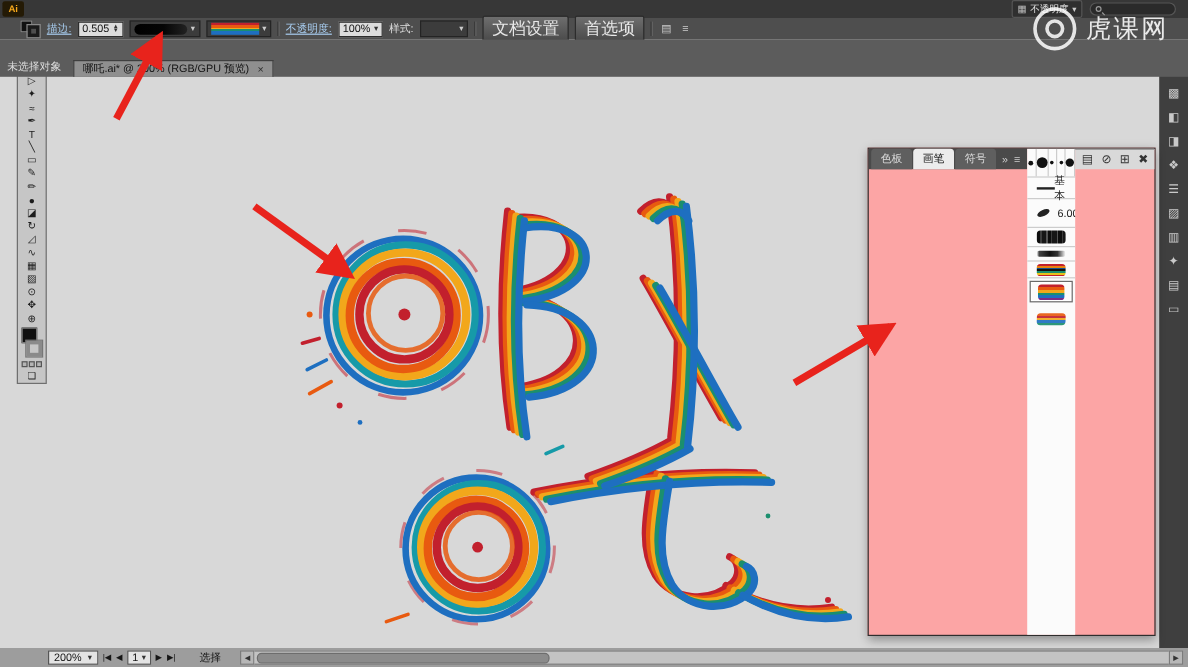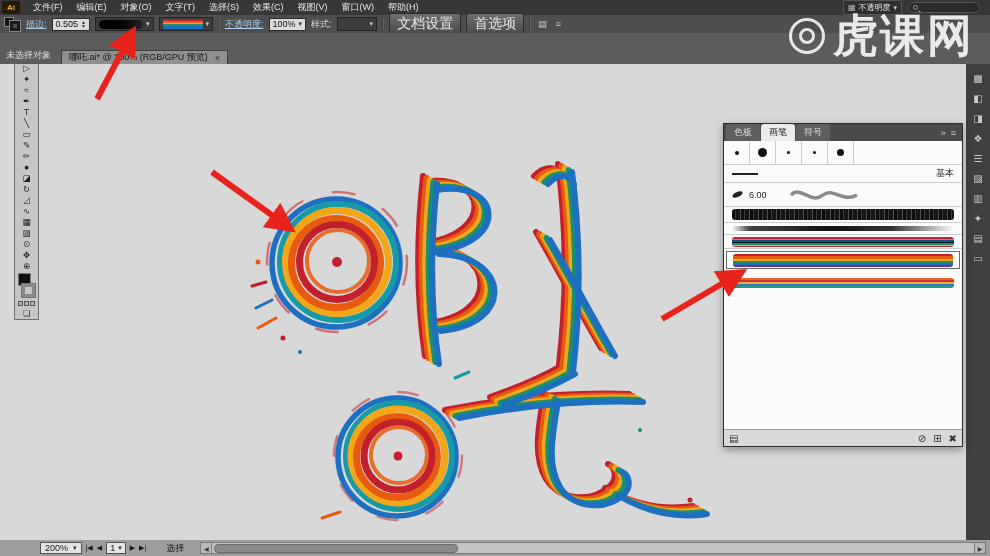--- a/index.html
+++ b/index.html
@@ -13,21 +13,21 @@
   .menu-right{margin-left:auto;display:flex;align-items:center;gap:6px;padding-right:10px}
   .ws-switch{display:flex;align-items:center;gap:3px;padding:1px 4px;border:1px solid #555;border-radius:2px;background:#2f2f2f;font-size:8px}
   .grid-ic{font-size:8px;color:#bbb}
   .dd-arrow{font-size:7px;color:#ccc}
   .search-box{display:flex;align-items:center;background:#2a2a2a;border:1px solid #555;border-radius:8px;height:11px;width:72px;padding:0 4px;gap:3px}
   .mag{width:5px;height:5px;border:1px solid #999;border-radius:50%;position:relative;flex:none}
   .mag:after{content:"";position:absolute;width:3px;height:1px;background:#999;transform:rotate(45deg);left:4px;top:5px}
   .search-input{background:transparent;border:none;outline:none;color:#ddd;font-size:8px;width:50px;height:9px}
 
   
-  .control-bar{position:absolute;top:15px;left:0;right:0;height:18px;background:#4e4e4e;display:flex;align-items:center;gap:5px;color:#ddd;font-size:9px;padding:0 4px;z-index:10;white-space:nowrap}
+  .control-bar{position:absolute;top:15px;left:0;right:0;height:18px;background:#4e4e4e;display:flex;align-items:center;gap:5px;color:#ddd;font-size:9px;padding:0 17px;z-index:10;white-space:nowrap}
   .swatch-pair{position:relative;width:17px;height:14px;flex:none}
   .sw-fill{position:absolute;left:0;top:0;width:10px;height:10px;background:#111;border:1px solid #888}
   .sw-stroke{position:absolute;left:6px;top:4px;width:10px;height:10px;border:3px solid #1a1a1a;outline:1px solid #888;background:#4e4e4e}
   .link{color:#a8cdf0;text-decoration:underline}
   .field{background:#dcdcdc;color:#111;border:1px solid #2c2c2c;height:13px;display:flex;align-items:center;padding:0 3px;gap:3px}
   .stepper{display:flex;flex-direction:column;font-size:5px;line-height:4px;color:#333}
   .dropdown{display:flex;align-items:center;gap:3px;background:#3c3c3c;border:1px solid #242424;height:14px;padding:0 3px}
   .dd-thumb-dark{width:44px;height:9px;background:linear-gradient(90deg,#000 0%,#050505 55%,#222 100%);border-radius:5px/50%}
   .dd-thumb-rainbow{width:40px;height:10px;background:linear-gradient(180deg,#c2202d 0 2px,#e85a10 2px 4px,#f2a71b 4px 5px,#1b8f6e 5px 7px,#1e6fc0 7px 10px)}
   .cb-btn{background:linear-gradient(#6e6e6e,#4a4a4a);border:1px solid #2c2c2c;border-radius:2px;color:#e8e8e8;padding:1px 7px;font-size:14px}
@@ -55,21 +55,21 @@
   .fs-stroke{position:absolute;right:0;bottom:0;width:13px;height:13px;border:3px solid #8a8a8a;outline:1px solid #777;background:#c6c6c6}
   .mode-row{display:flex;justify-content:space-between;padding:2px 3px}
   .mode-ic{width:5px;height:5px;border:1px solid #555;background:#b5b5b5}
   .screen-ic{height:11px;display:flex;align-items:center;justify-content:center;font-size:8px;color:#222}
 
   
   .dock{position:absolute;top:48px;right:0;width:24px;bottom:16px;background:#3f3f3f;z-index:5;display:flex;flex-direction:column;align-items:center;padding-top:2px;gap:3px}
   .dock-icon{width:18px;height:17px;display:flex;align-items:center;justify-content:center;color:#c9c9c9;font-size:10px}
 
   
-  .bp{position:absolute;left:723px;top:123px;width:240px;height:324px;z-index:6;border:1px solid #2e2e2e;background:#fca5a5;box-shadow:0 3px 8px rgba(0,0,0,.35);display:flex;flex-direction:column}
+  .bp{position:absolute;left:723px;top:123px;width:240px;height:407px;z-index:6;border:1px solid #2e2e2e;background:#fca5a5;box-shadow:0 3px 8px rgba(0,0,0,.35);display:flex;flex-direction:row}
   .bp-tabs{height:17px;background:#4a4a4a;display:flex;align-items:flex-end;gap:1px;padding:1px 2px 0}
   .bp-tab{background:#5f5f5f;color:#ddd;font-size:9px;padding:2px 8px;border-radius:3px 3px 0 0}
   .bp-tab.active{background:#ececec;color:#111}
   .bp-tabicons{margin-left:auto;color:#ccc;font-size:9px;display:flex;gap:5px;padding:0 4px 3px}
   .bp-body{flex:1;background:#fbfbfb;overflow:hidden}
   .row{border-bottom:1px solid #ccc;display:flex;align-items:center}
   .row-dots{height:24px}
   .dot-cell{width:26px;height:100%;border-right:1px solid #ccc;display:flex;align-items:center;justify-content:center}
   .dot{background:#111;border-radius:50%}
   .row-basic{height:18px;justify-content:space-between;padding:0 8px;font-size:9px;color:#222}
@@ -98,40 +98,29 @@
   .status-text{margin-left:16px}
   .hscroll{flex:1;display:flex;align-items:center;height:12px;margin-left:12px}
   .sb-btn{width:12px;height:12px;background:#b7b7b7;border:1px solid #7c7c7c;display:flex;align-items:center;justify-content:center;font-size:6px;color:#333;flex:none}
   .sb-track{flex:1;height:12px;background:#c3c3c3;border-top:1px solid #7c7c7c;border-bottom:1px solid #7c7c7c;position:relative}
   .sb-thumb{position:absolute;left:2px;top:1px;height:9px;width:32%;background:#8b8b8b;border:1px solid #6d6d6d;border-radius:4px}
 
   
   .watermark{position:absolute;top:6px;right:16px;z-index:30;display:flex;align-items:center;gap:8px;pointer-events:none}
   .wm-circle{width:36px;height:36px;border:3px solid rgba(255,255,255,.85);border-radius:50%;display:flex;align-items:center;justify-content:center}
   .wm-inner{width:16px;height:16px;border:3px solid rgba(255,255,255,.85);border-radius:50%}
-  .wm-text{font-size:45px;font-weight:bold;color:rgba(255,255,255,.88);letter-spacing:2px}
+  .wm-text{font-size:21px;font-weight:normal;color:rgba(255,255,255,.88);letter-spacing:2px}
 </style>
 </head>
 <body>
 
 <div class="app">
 
   <div class="menu-bar">
     <span class="ai-logo">Ai</span>
-    <span style="display:flex">
-        <span class="menu-item">文件(F)</span>
-        <span class="menu-item">编辑(E)</span>
-        <span class="menu-item">对象(O)</span>
-        <span class="menu-item">文字(T)</span>
-        <span class="menu-item">选择(S)</span>
-        <span class="menu-item">效果(C)</span>
-        <span class="menu-item">视图(V)</span>
-        <span class="menu-item">窗口(W)</span>
-        <span class="menu-item">帮助(H)</span>
-      </span>
     <span class="menu-right">
       <span class="ws-switch">
         <span class="grid-ic">▦</span>
         <span>不透明度</span>
         <span class="dd-arrow">▾</span>
       </span>
       <span class="search-box">
         <span class="mag"></span>
         <input class="search-input" style="">
       </span>

